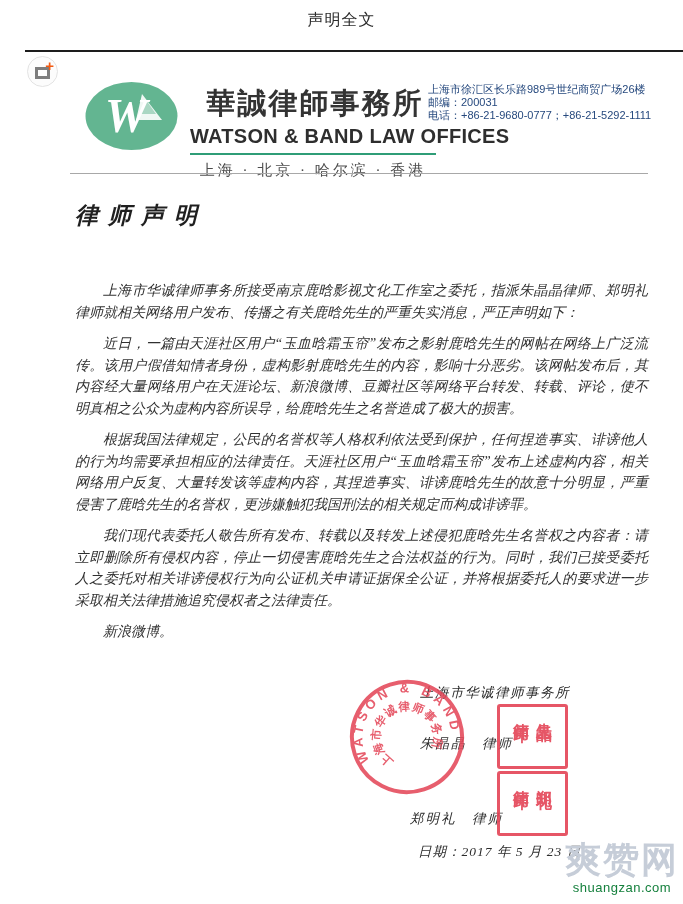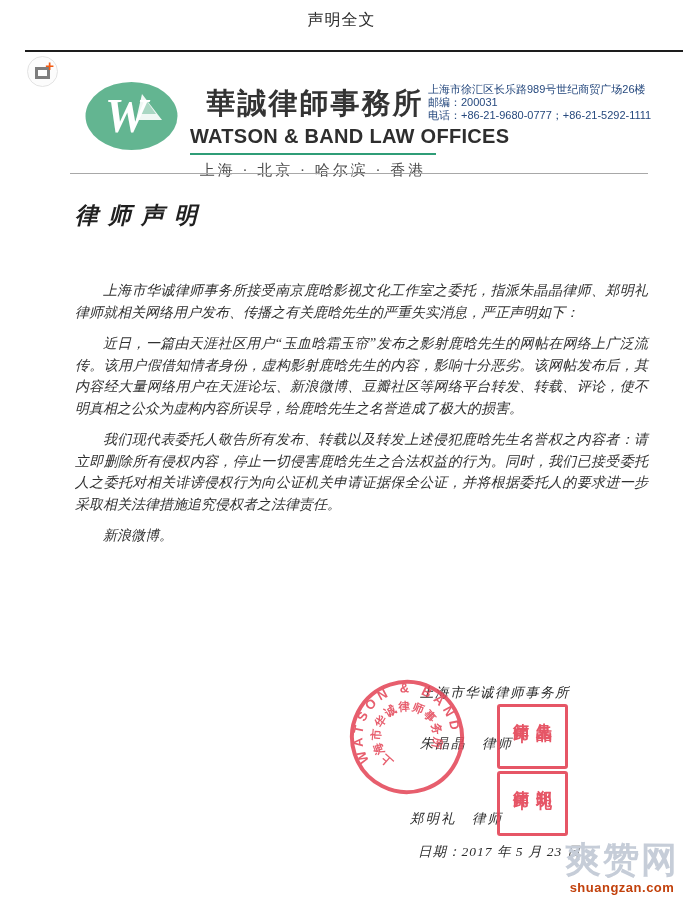--- a/index.html
+++ b/index.html
@@ -106,21 +106,21 @@
   }
   .seal-sq1 { left: 497px; top: 704px; height: 65px; }
   .seal-sq2 { left: 497px; top: 771px; height: 65px; }
   
   .watermark {
     position: absolute; left: 563px; top: 840px; width: 118px;
     text-align: center; z-index: 3;
     font-family: "Liberation Sans", "DejaVu Sans", sans-serif;
   }
   .wm-brand { font-size: 36px; font-weight: 800; color: #c6cdd8; line-height: 40px; letter-spacing: 2px;}
-  .wm-domain { font-size: 13px; font-weight: 700; color: #c2410c; letter-spacing: 0.5px; }
+  .wm-domain { font-size: 13px; font-weight: 400; color: #15803d; letter-spacing: 0.5px; }
   :root { --seal: #e4485a; }
 </style>
 </head>
 <body>
 
 <div class="page">
 
   <div class="caption">声明全文</div>
   <div class="topline"></div>
 
@@ -151,20 +151,21 @@
     <div class="c-line">电话：+86-21-9680-0777；+86-21-5292-1111</div>
   </div>
 
   <div class="lh-rule"></div>
 
   <div class="doc-title">律师声明</div>
 
   <div class="body">
     <p>上海市华诚律师事务所接受南京鹿晗影视文化工作室之委托，指派朱晶晶律师、郑明礼律师就相关网络用户发布、传播之有关鹿晗先生的严重失实消息，严正声明如下：</p>
     <p>近日，一篇由天涯社区用户“玉血晗霜玉帘”发布之影射鹿晗先生的网帖在网络上广泛流传。该用户假借知情者身份，虚构影射鹿晗先生的内容，影响十分恶劣。该网帖发布后，其内容经大量网络用户在天涯论坛、新浪微博、豆瓣社区等网络平台转发、转载、评论，使不明真相之公众为虚构内容所误导，给鹿晗先生之名誉造成了极大的损害。</p>
+    <p>根据我国法律规定，公民的名誉权等人格权利依法受到保护，任何捏造事实、诽谤他人的行为均需要承担相应的法律责任。天涯社区用户“玉血晗霜玉帘”发布上述虚构内容，相关网络用户反复、大量转发该等虚构内容，其捏造事实、诽谤鹿晗先生的故意十分明显，严重侵害了鹿晗先生的名誉权，更涉嫌触犯我国刑法的相关规定而构成诽谤罪。</p>
     <p>我们现代表委托人敬告所有发布、转载以及转发上述侵犯鹿晗先生名誉权之内容者：请立即删除所有侵权内容，停止一切侵害鹿晗先生之合法权益的行为。同时，我们已接受委托人之委托对相关诽谤侵权行为向公证机关申请证据保全公证，并将根据委托人的要求进一步采取相关法律措施追究侵权者之法律责任。</p>
     <p class="closing">新浪微博。</p>
   </div>
 
   <div class="sig sig-firm">上海市华诚律师事务所</div>
   <div class="sig sig-l1">朱晶晶　律师</div>
   <div class="sig sig-l2">郑明礼　律师</div>
   <div class="sig sig-date">日期：2017 年 5 月 23 日</div>
 
   <div class="seal-round">

